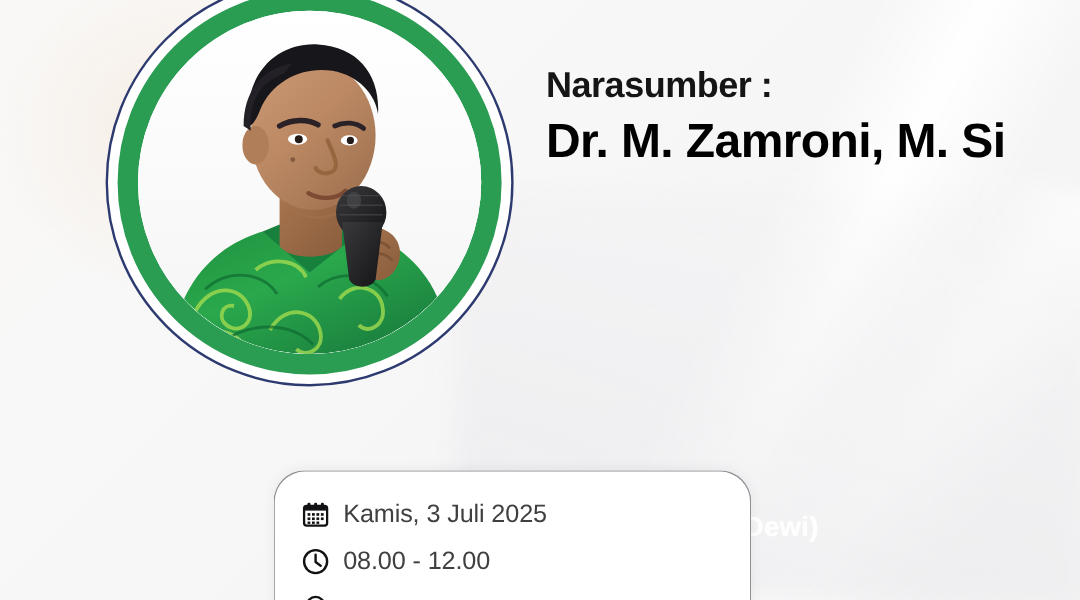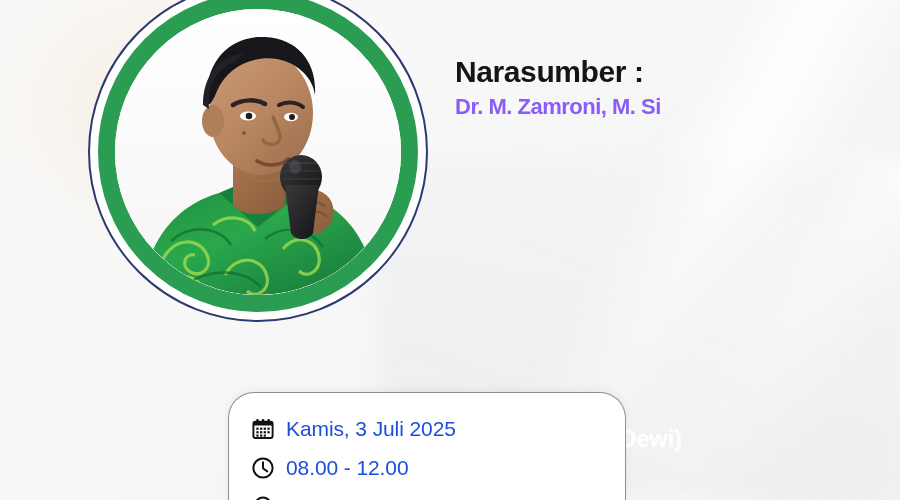--- a/index.html
+++ b/index.html
@@ -114,23 +114,23 @@
   }
   .speaker-role {
     font-size: 30px;
     font-weight: 700;
     color: #151515;
     letter-spacing: -0.4px;
     line-height: 1.32;
     white-space: nowrap;
   }
   .speaker-name {
-    font-size: 22px;
+    font-size: 40px;
     font-weight: 700;
-    color: #8b5cf6;
+    color: #000000;
     letter-spacing: -0.5px;
     line-height: 1.32;
     white-space: nowrap;
   }
   .speaker-title {
     margin-top: 11px;
     font-size: 20px;
     font-weight: 400;
     color: #31343a;
     letter-spacing: -0.1px;
@@ -178,21 +178,21 @@
 
   .detail-icon {
     width: 24px;
     height: 24px;
     flex: 0 0 24px;
     display: block;
   }
   .detail-text {
     font-size: 21px;
     font-weight: 400;
-    color: #1d4ed8;
+    color: #404040;
     letter-spacing: -0.1px;
     white-space: nowrap;
   }
 </style>
 </head>
 <body>
 
 <div id="poster">
 
   <div class="bg-base"></div>

